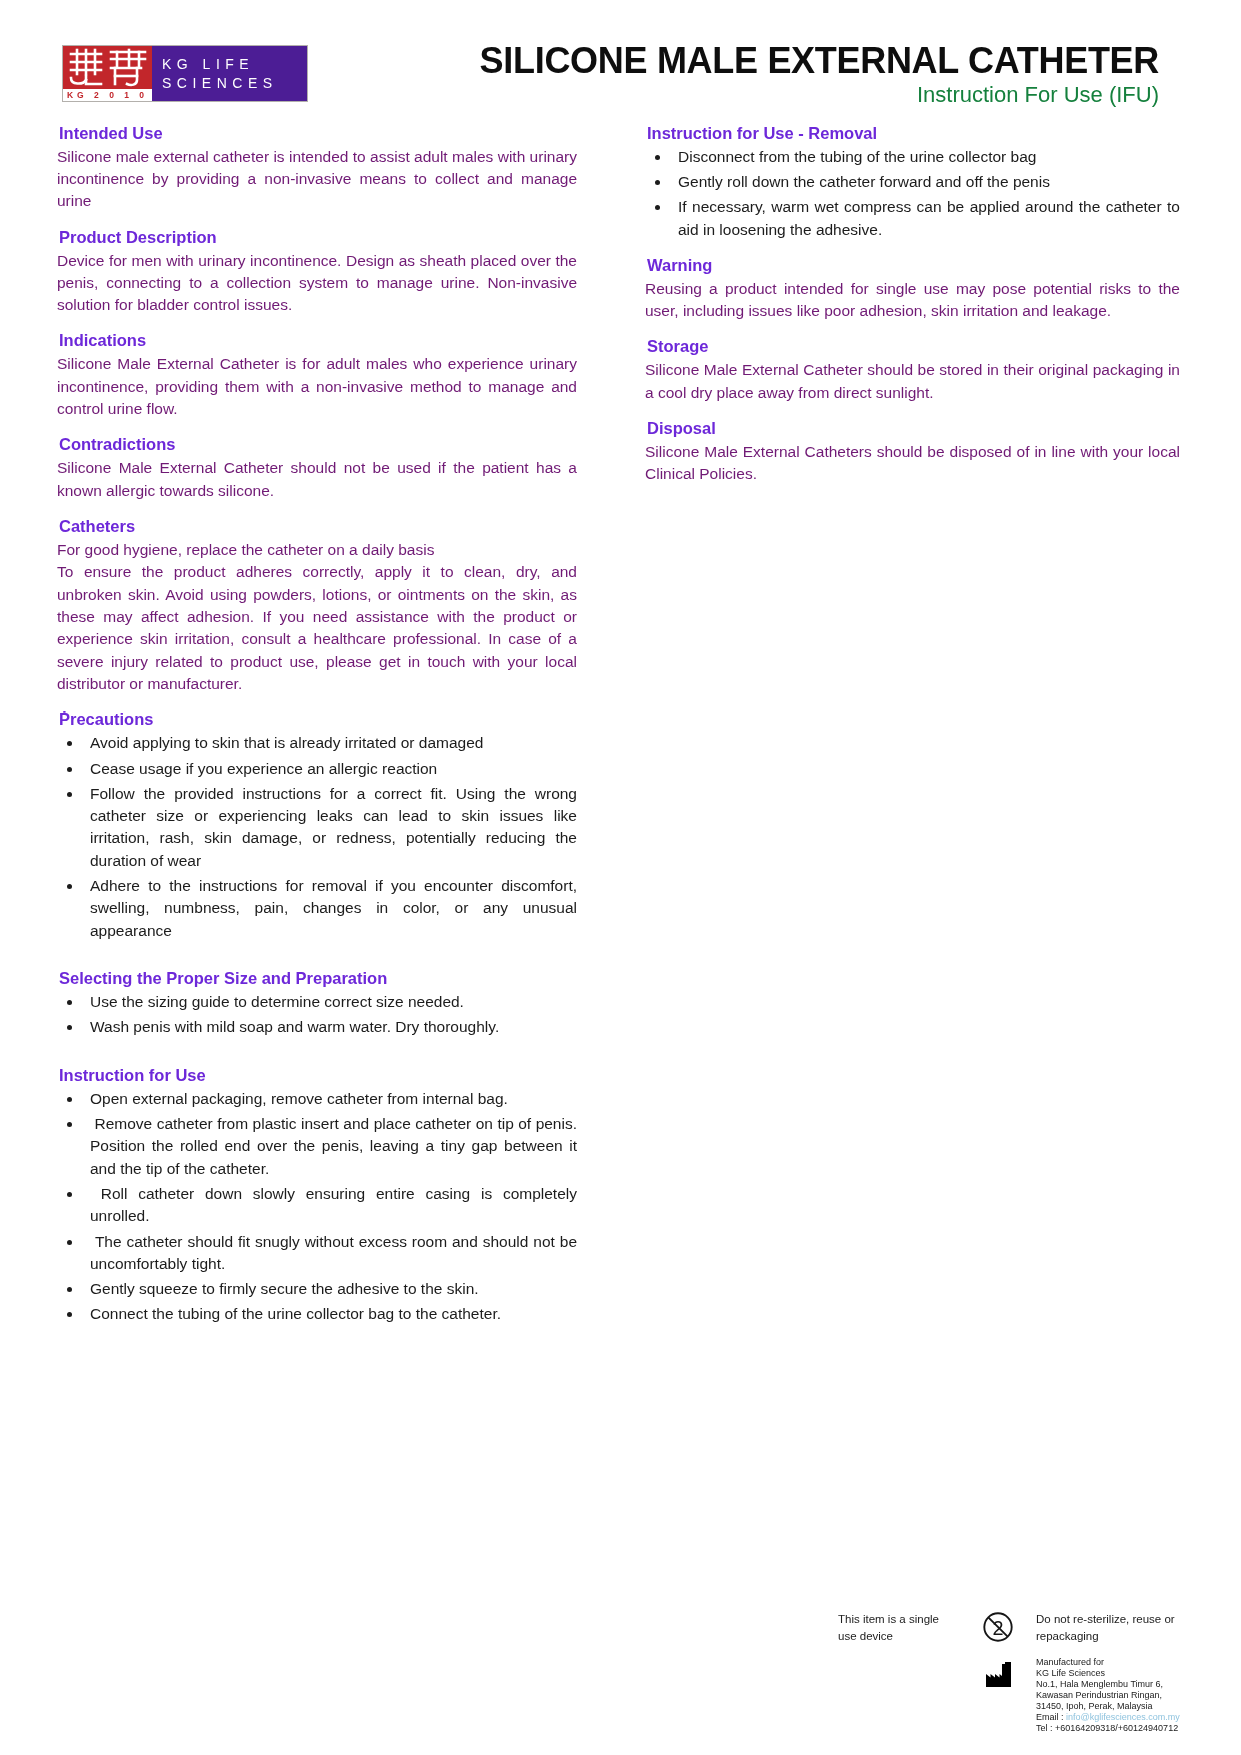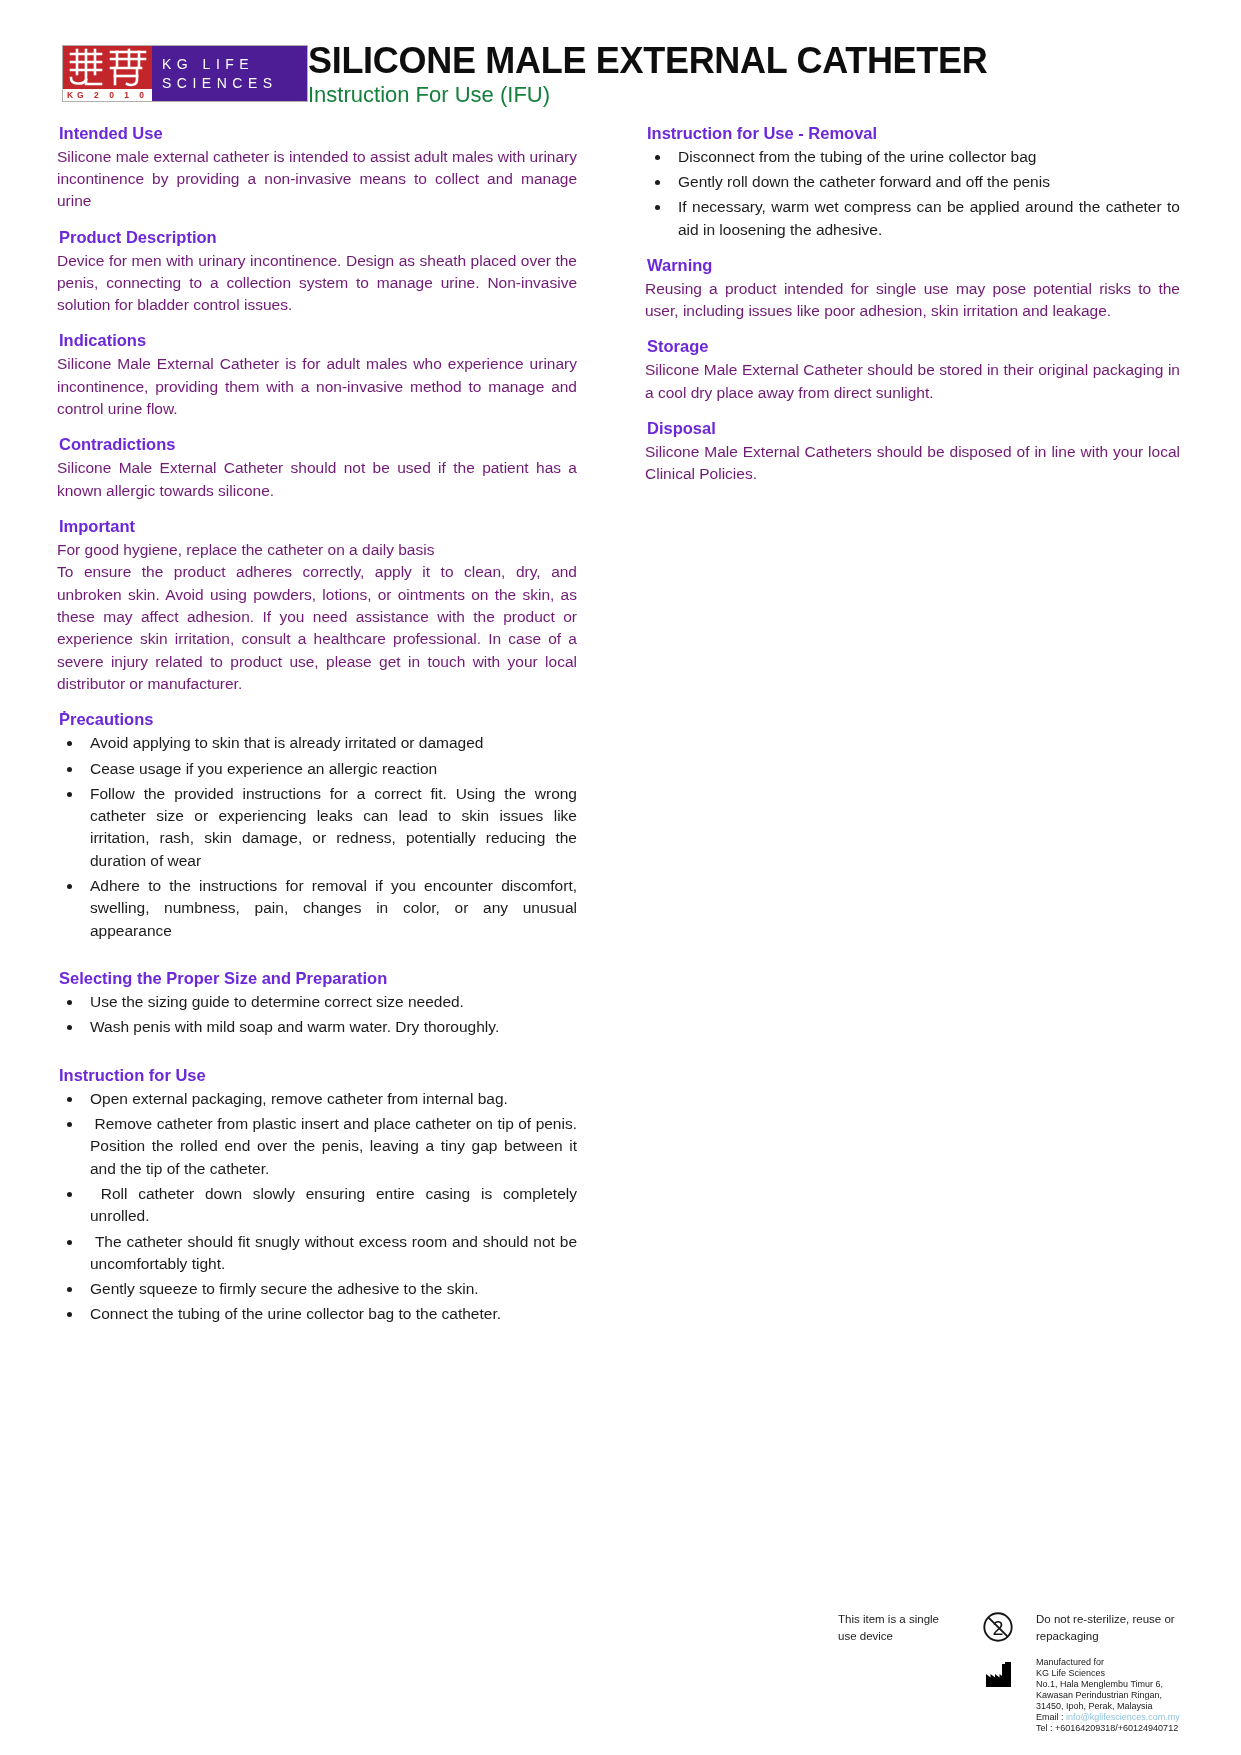--- a/index.html
+++ b/index.html
@@ -27,21 +27,21 @@
     color: #c2262b; font-weight: 700; font-size: 8.5px; letter-spacing: 4px;
     white-space: nowrap; overflow: hidden;
   }
   .brand {
     flex: 1; background: #4c1d95; color: #fff;
     display: flex; flex-direction: column; justify-content: center;
     padding-left: 10px; gap: 3px;
   }
   .brand .brand-line { font-size: 14px; letter-spacing: 5.5px; white-space: nowrap; }
 
-  .title-block { flex: 1; padding-right: 20px; margin-top: -4px; }
+  .title-block { flex: 1; text-align: right; padding-right: 20px; margin-top: -4px; }
   .page-title { font-size: 36px; font-weight: 700; color: #0e0e0e; line-height: 1.1; letter-spacing: -0.3px; }
   .page-subtitle { font-size: 22px; font-weight: 400; color: #15803d; margin-top: 1px; }
 
   
   .columns { display: flex; padding: 0 61px 0 57px; margin-top: 16px; gap: 68px; }
   .col { }
   .col-left { width: 520px; }
   .col-right { width: 535px; }
 
   .section h2 { font-size: 16.5px; font-weight: 700; margin: 15px 0 3px 2px; color: #6d28d9; }
@@ -119,21 +119,21 @@
       </div>
       <div class="section">
         <h2>Indications</h2>
         <p>Silicone Male External Catheter is for adult males who experience urinary incontinence, providing them with a non-invasive method to manage and control urine flow.</p>
       </div>
       <div class="section">
         <h2>Contradictions</h2>
         <p>Silicone Male External Catheter should not be used if the patient has a known allergic towards silicone.</p>
       </div>
       <div class="section">
-        <h2>Important</h2>
+        <h2>Catheters</h2>
         <p>For good hygiene, replace the catheter on a daily basis</p>
         <p>To ensure the product adheres correctly, apply it to clean, dry, and unbroken skin. Avoid using powders, lotions, or ointments on the skin, as these may affect adhesion. If you need assistance with the product or experience skin irritation, consult a healthcare professional. In case of a severe injury related to product use, please get in touch with your local distributor or manufacturer.</p>
       </div>
       <div class="section">
         <h2>Ṗrecautions</h2>
         <ul>
           <li>Avoid applying to skin that is already irritated or damaged</li>
           <li>Cease usage if you experience an allergic reaction</li>
           <li>Follow the provided instructions for a correct fit. Using the wrong catheter size or experiencing leaks can lead to skin issues like irritation, rash, skin damage, or redness, potentially reducing the duration of wear</li>
           <li>Adhere to the instructions for removal if you encounter discomfort, swelling, numbness, pain, changes in color, or any unusual appearance</li>

